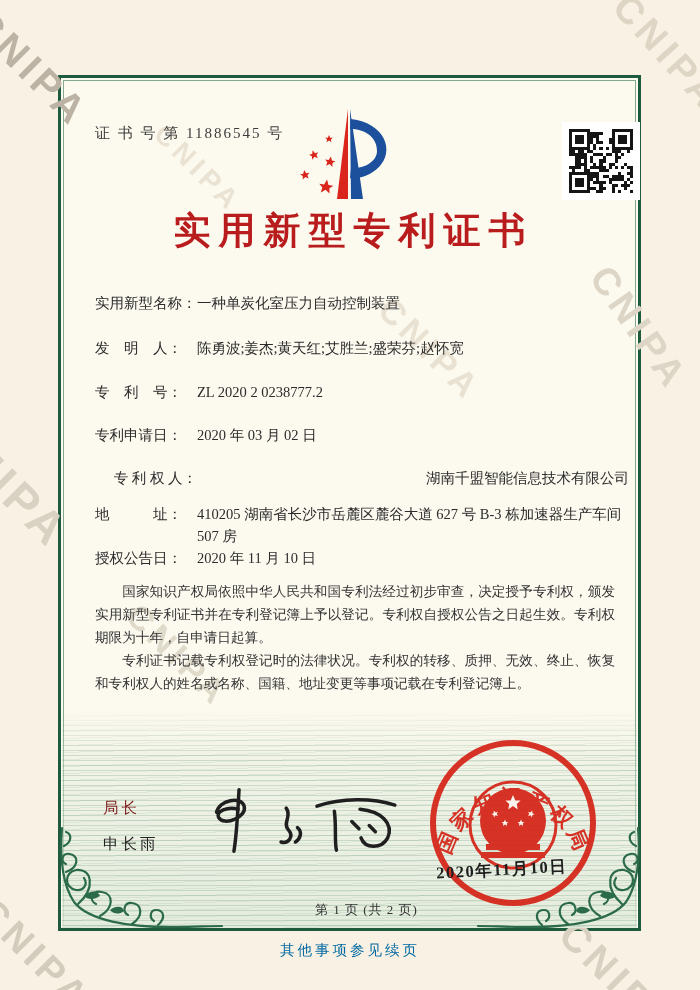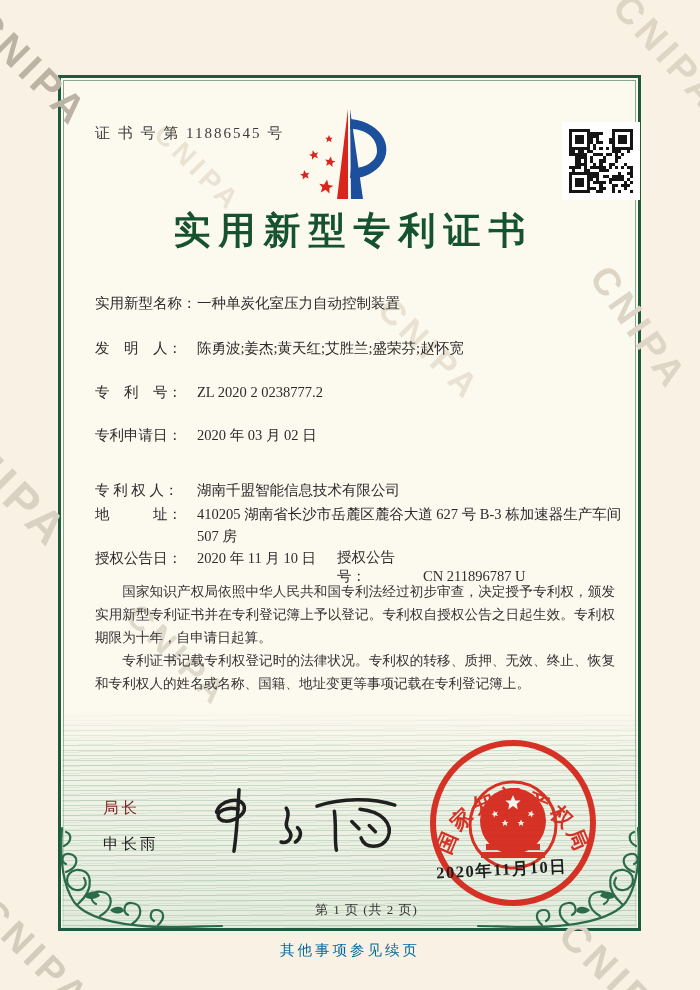--- a/index.html
+++ b/index.html
@@ -37,21 +37,21 @@
   }
   
   .cert-no{position:absolute; left:95px; top:124px; z-index:3; font-size:15px; letter-spacing:2px; color:#3c3c3c;}
   .logo{position:absolute; left:285px; top:105px; z-index:3;}
   .qr-wrap{position:absolute; left:562px; top:122px; width:78px; height:78px; background:#fff; z-index:3;
     display:flex; align-items:center; justify-content:center;}
   #qr{display:grid; grid-template-columns:repeat(21,1fr); grid-template-rows:repeat(21,1fr); width:64px; height:64px;}
   .qm{background:#fff;} .qm.on{background:#151515;}
   .title{
     position:absolute; left:58px; top:206px; width:583px; z-index:3; text-align:center;
-    font-size:37px; font-weight:bold; letter-spacing:8px; text-indent:8px; color:#14532d;
+    font-size:37px; font-weight:bold; letter-spacing:8px; text-indent:8px; color:#b91c1c;
   }
   
   .field{position:absolute; left:95px; z-index:3; font-size:14.5px; line-height:21.5px;}
   .field .lbl{display:inline-block; width:102px; vertical-align:top; color:#2b2b2b;}
   .field .val{display:inline-block; width:432px; vertical-align:top; color:#2b2b2b;}
   .grant2{position:absolute; left:337px; z-index:3; font-size:14.5px;}
   .grant2 .lbl{display:inline-block; width:86px;}
   
   .paras{position:absolute; left:95px; top:580px; width:520px; z-index:3;
     font-size:13.6px; line-height:23px; text-align:justify; color:#333;}
@@ -561,31 +561,28 @@
   </div>
   <div class="field" style="top:338px;">
     <span class="lbl">发　明　人：</span><span class="val">陈勇波;姜杰;黄天红;艾胜兰;盛荣芬;赵怀宽</span>
   </div>
   <div class="field" style="top:382px;">
     <span class="lbl">专　利　号：</span><span class="val">ZL 2020 2 0238777.2</span>
   </div>
   <div class="field" style="top:425px;">
     <span class="lbl">专利申请日：</span><span class="val">2020 年 03 月 02 日</span>
   </div>
-  <div class="field" style="top:480px;">
+  <div class="field" style="top:468px;text-align:right;">
     <span class="lbl">专 利 权 人：</span><span class="val">湖南千盟智能信息技术有限公司</span>
   </div>
   <div class="field" style="top:504px;">
     <span class="lbl">地　　　址：</span><span class="val">410205 湖南省长沙市岳麓区麓谷大道 627 号 B-3 栋加速器生产车间 507 房</span>
   </div>
   <div class="field" style="top:548px;">
     <span class="lbl">授权公告日：</span><span>2020 年 11 月 10 日</span>
-  </div>
-  <div class="grant2" style="top:548px;">
-    <span class="lbl">授权公告号：</span><span>CN 211896787 U</span>
   </div>
 
   <div class="paras">
     <p>国家知识产权局依照中华人民共和国专利法经过初步审查，决定授予专利权，颁发实用新型专利证书并在专利登记簿上予以登记。专利权自授权公告之日起生效。专利权期限为十年，自申请日起算。</p>
     <p>专利证书记载专利权登记时的法律状况。专利权的转移、质押、无效、终止、恢复和专利权人的姓名或名称、国籍、地址变更等事项记载在专利登记簿上。</p>
   </div>
 
   <div class="dir-title">局长</div>
   <div class="dir-name">申长雨</div>
 

